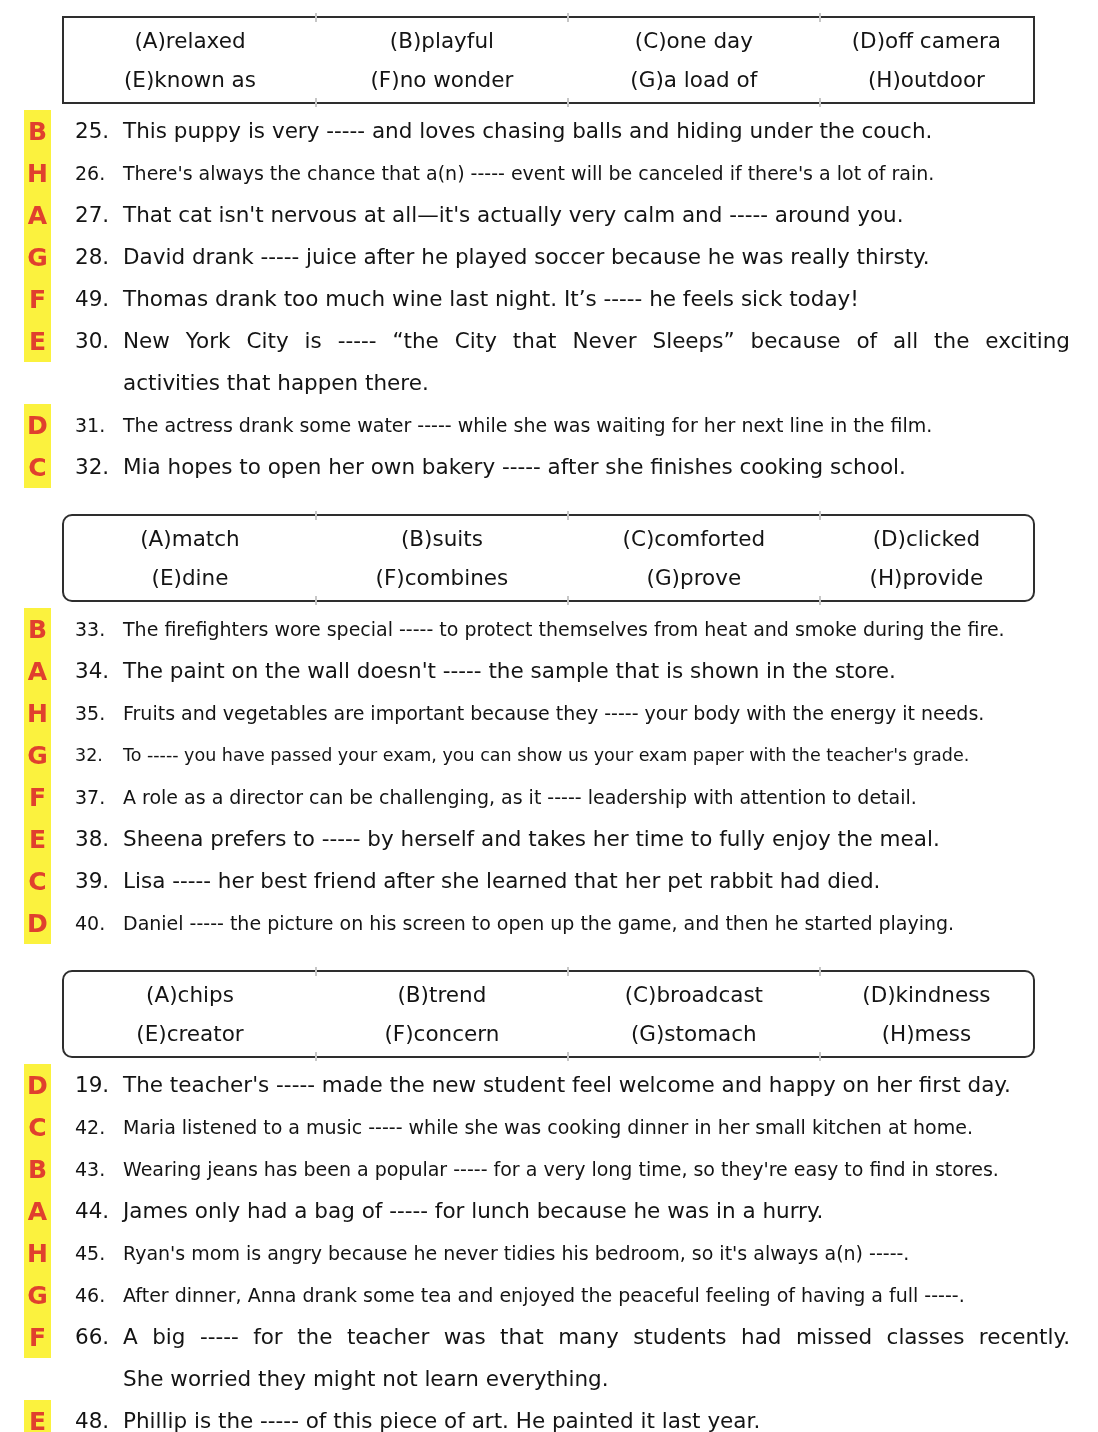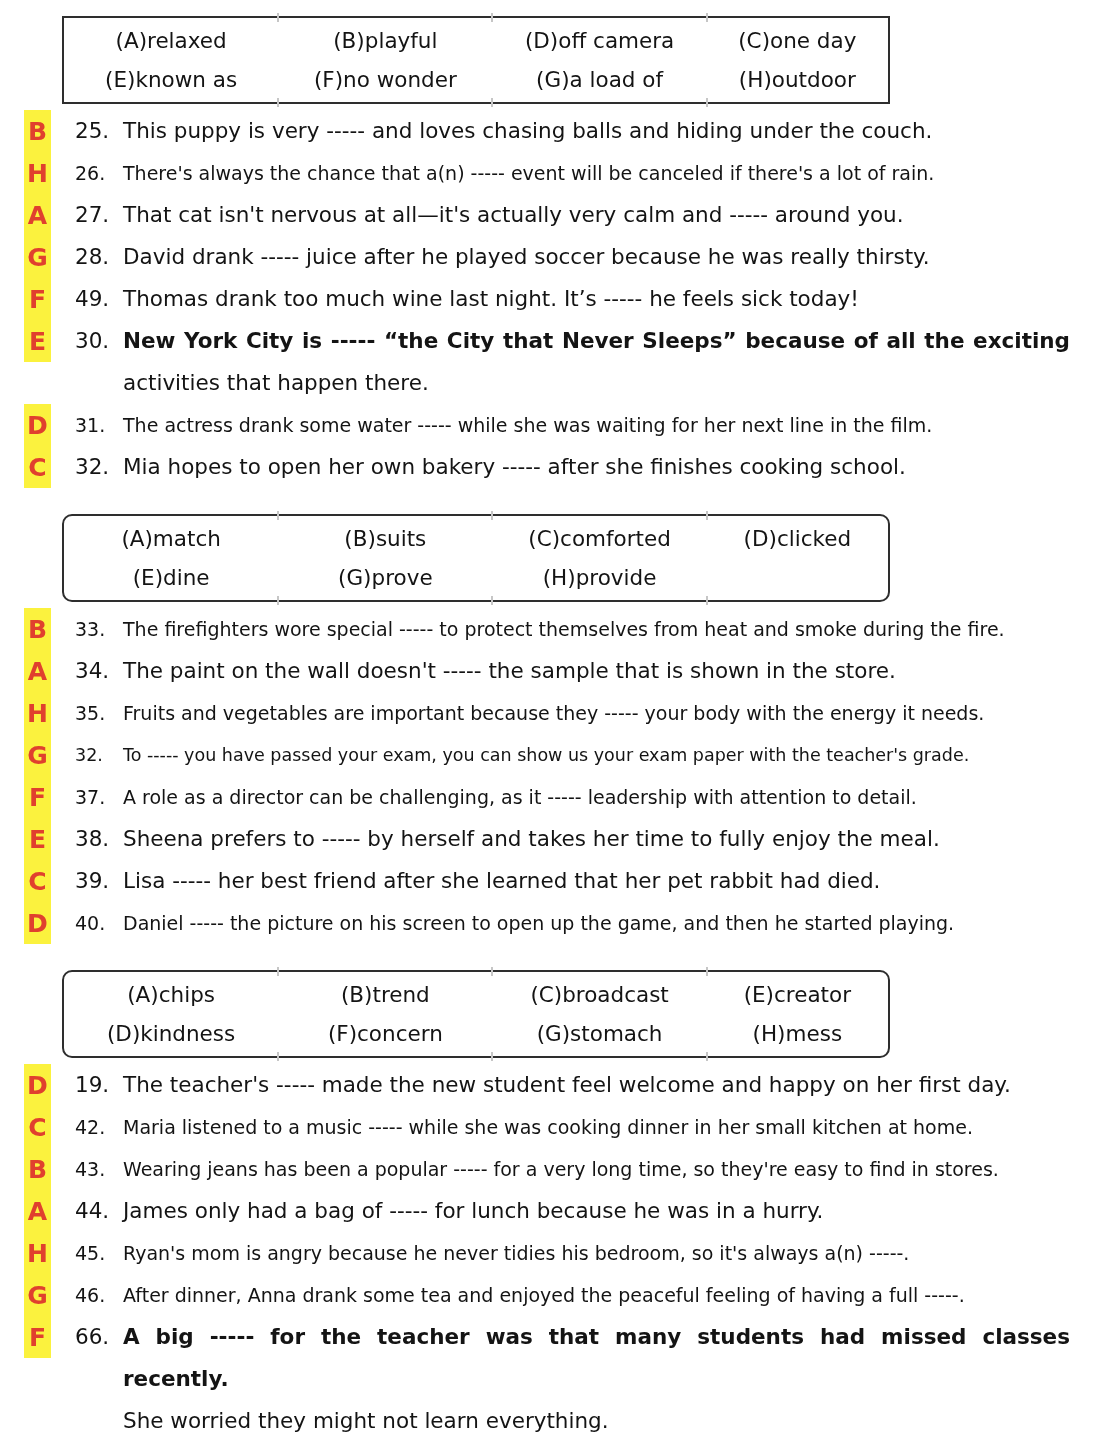--- a/index.html
+++ b/index.html
@@ -3,21 +3,21 @@
 <meta charset="utf-8">
 <style>
   html,body{margin:0;padding:0;}
   body{
     width:1098px;height:1432px;overflow:hidden;background:#ffffff;
     font-family:"DejaVu Sans", sans-serif;color:#141414;
   }
   
   .bank{
     position:relative;box-sizing:border-box;
-    margin:16px 0 0 62px;width:828px;
+    margin:16px 0 0 62px;width:973px;
     border:2px solid #2e2e2e;
     display:grid;grid-template-columns:26% 26% 26% 22%;
     padding:3px 0;background:#fff;
   }
   .bank.later{margin-top:26px;border-radius:10px;}
   .cell{height:39px;line-height:39px;text-align:center;font-size:21.5px;white-space:nowrap;}
   .tick{position:absolute;width:2px;height:9px;background:#c6c6c6;}
   .tick.top{top:-5px;} .tick.bot{bottom:-5px;}
   .tick.p1{left:calc(26% - 1px);} .tick.p2{left:calc(52% - 1px);} .tick.p3{left:calc(78% - 1px);}
   
@@ -30,37 +30,37 @@
   .ans{
     position:absolute;left:24px;top:0;bottom:0;width:27px;
     background:#FBF23E;color:#E0402E;
     font-weight:bold;font-size:25px;line-height:1;
     display:flex;align-items:center;justify-content:center;
   }
   .qrow.twoline .ans{bottom:auto;height:42px;}
   .qnum{flex:none;width:48px;}
   .qtext{flex:1;min-width:0;padding-right:28px;}
   .l1.nowrap{white-space:nowrap;}
-  .l1.just{text-align:justify;text-align-last:justify;font-weight:bold;}
+  .l1.just{text-align:justify;text-align-last:justify;}
 </style>
 </head>
 <body>
 
 <section>
   <div class="bank">
     <span class="tick top p1"></span>
     <span class="tick top p2"></span>
     <span class="tick top p3"></span>
     <span class="tick bot p1"></span>
     <span class="tick bot p2"></span>
     <span class="tick bot p3"></span>
     <div class="cell">(A)relaxed</div>
     <div class="cell">(B)playful</div>
+    <div class="cell">(C)one day</div>
     <div class="cell">(D)off camera</div>
-    <div class="cell">(C)one day</div>
     <div class="cell">(E)known as</div>
     <div class="cell">(F)no wonder</div>
     <div class="cell">(G)a load of</div>
     <div class="cell">(H)outdoor</div>
   </div>
   <div class="qlist">
     <div class="qrow n">
       <div class="gutter">
           <span class="ans">B</span>
         </div>
@@ -142,20 +142,21 @@
     <span class="tick top p2"></span>
     <span class="tick top p3"></span>
     <span class="tick bot p1"></span>
     <span class="tick bot p2"></span>
     <span class="tick bot p3"></span>
     <div class="cell">(A)match</div>
     <div class="cell">(B)suits</div>
     <div class="cell">(C)comforted</div>
     <div class="cell">(D)clicked</div>
     <div class="cell">(E)dine</div>
+    <div class="cell">(F)combines</div>
     <div class="cell">(G)prove</div>
     <div class="cell">(H)provide</div>
   </div>
   <div class="qlist">
     <div class="qrow s">
       <div class="gutter">
           <span class="ans">B</span>
         </div>
       <div class="qnum">33.</div>
       <div class="qtext">
@@ -232,22 +233,22 @@
   <div class="bank later">
     <span class="tick top p1"></span>
     <span class="tick top p2"></span>
     <span class="tick top p3"></span>
     <span class="tick bot p1"></span>
     <span class="tick bot p2"></span>
     <span class="tick bot p3"></span>
     <div class="cell">(A)chips</div>
     <div class="cell">(B)trend</div>
     <div class="cell">(C)broadcast</div>
+    <div class="cell">(D)kindness</div>
     <div class="cell">(E)creator</div>
-    <div class="cell">(D)kindness</div>
     <div class="cell">(F)concern</div>
     <div class="cell">(G)stomach</div>
     <div class="cell">(H)mess</div>
   </div>
   <div class="qlist">
     <div class="qrow n">
       <div class="gutter">
           <span class="ans">D</span>
         </div>
       <div class="qnum">19.</div>

